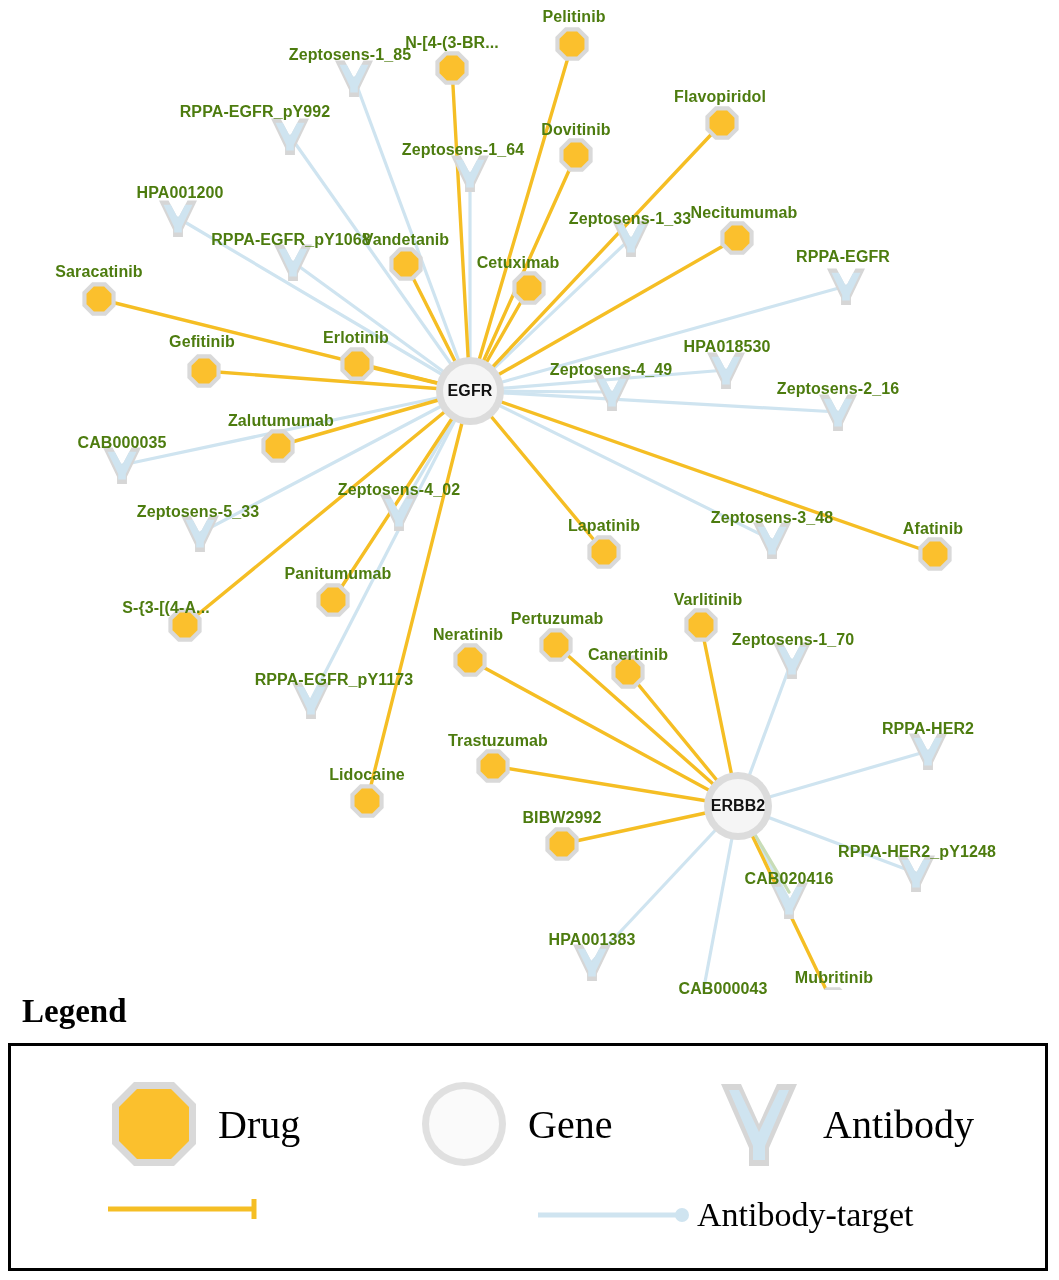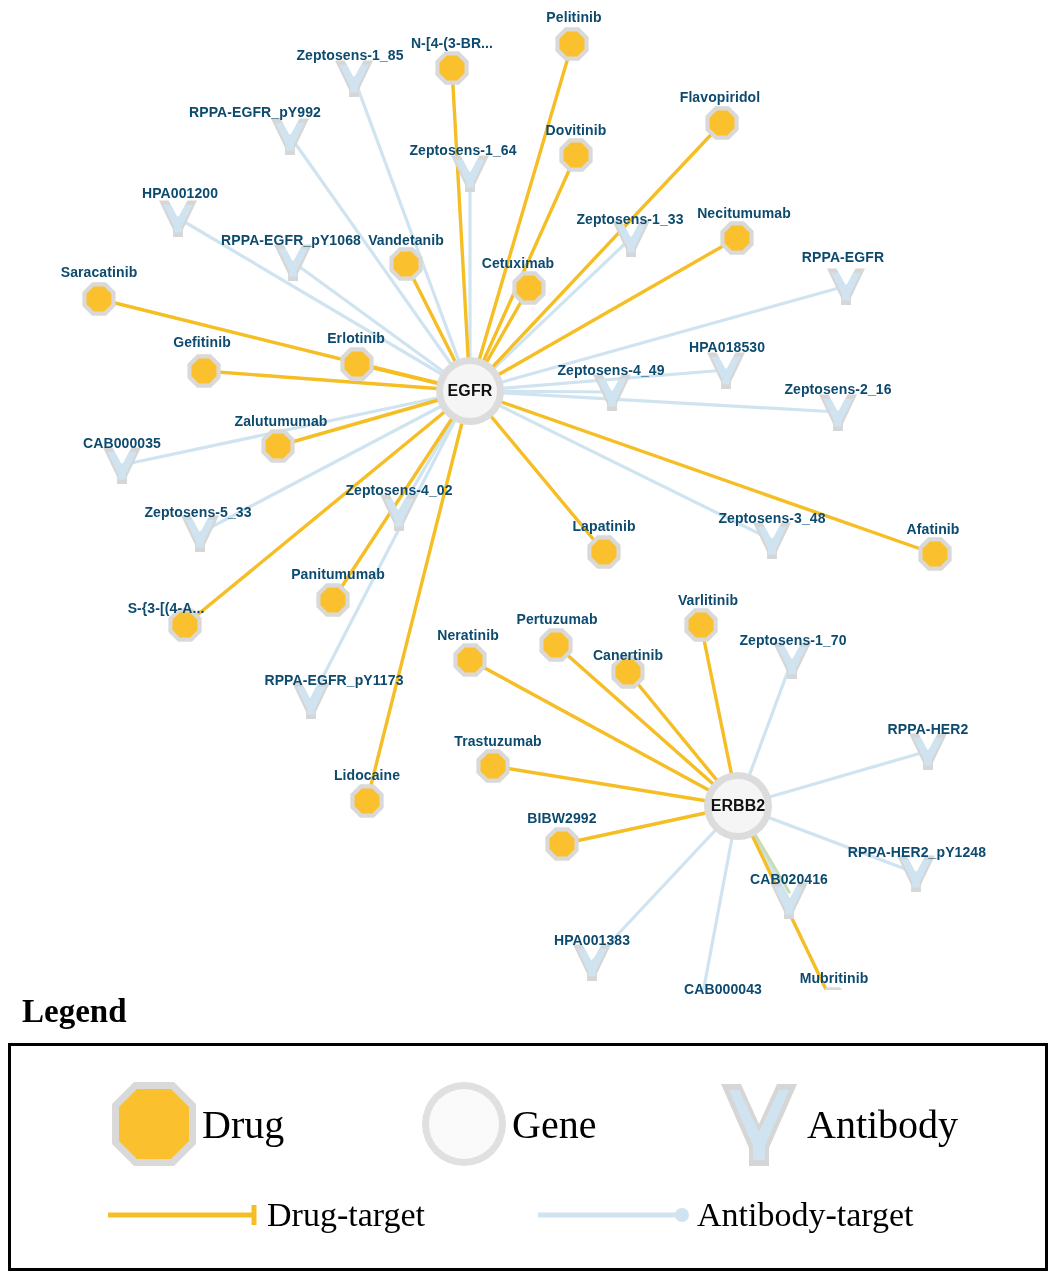--- a/index.html
+++ b/index.html
@@ -21,22 +21,22 @@
     width: 1059px;
     height: 990px;
   }
   #network svg {
     display: block;
   }
   .node-label {
     position: absolute;
     font-family: "Liberation Sans", sans-serif;
     font-weight: bold;
-    font-size: 14px;
-    color: #0c4a6e;
+    font-size: 16px;
+    color: #4d7c0f;
     white-space: nowrap;
     transform: translate(-50%, -50%);
     letter-spacing: 0.1px;
   }
   .gene-label {
     font-size: 16px;
     color: #111;
   }
   .legend-title {
     position: absolute;
@@ -66,20 +66,21 @@
   }
   .legend-item {
     position: absolute;
     display: flex;
     align-items: center;
   }
   .legend-text {
     font-family: "Liberation Serif", serif;
     font-size: 40px;
     color: #000;
+    margin-left: 16px;
   }
   .legend-row2 {
     position: absolute;
     left: 0;
     top: 150px;
     width: 100%;
     height: 60px;
   }
   .legend-edge-text {
     font-family: "Liberation Serif", serif;
@@ -308,21 +309,20 @@
       </svg>
       <span class="legend-text">Antibody</span>
     </div>
   </div>
   <div class="legend-row2">
     <div class="legend-item" style="left:95px; top:0px;">
       <svg width="155" height="26" viewBox="0 0 155 26">
         <line x1="2" y1="13" x2="148" y2="13" stroke="#F5BE24" stroke-width="5"></line>
         <line x1="148" y1="3" x2="148" y2="23" stroke="#F5BE24" stroke-width="5"></line>
       </svg>
-      <span class="legend-edge-text">Drug-target</span>
     </div>
     <div class="legend-item" style="left:525px; top:0px;">
       <svg width="155" height="26" viewBox="0 0 155 26">
         <line x1="2" y1="13" x2="142" y2="13" stroke="#cfe4f0" stroke-width="5"></line>
         <circle cx="146" cy="13" r="7" fill="#cfe4f0"></circle>
       </svg>
       <span class="legend-edge-text">Antibody-target</span>
     </div>
   </div>
 </div>

